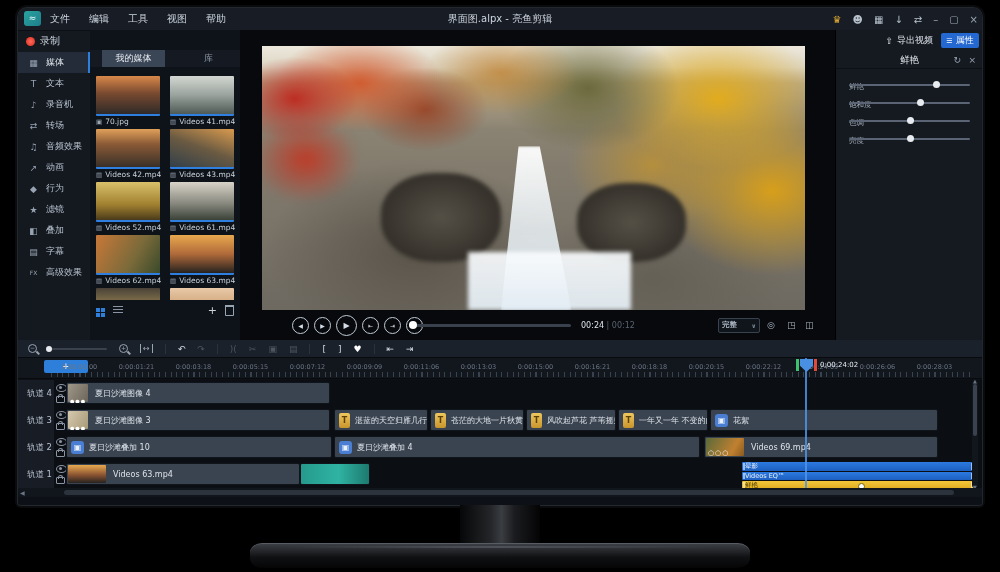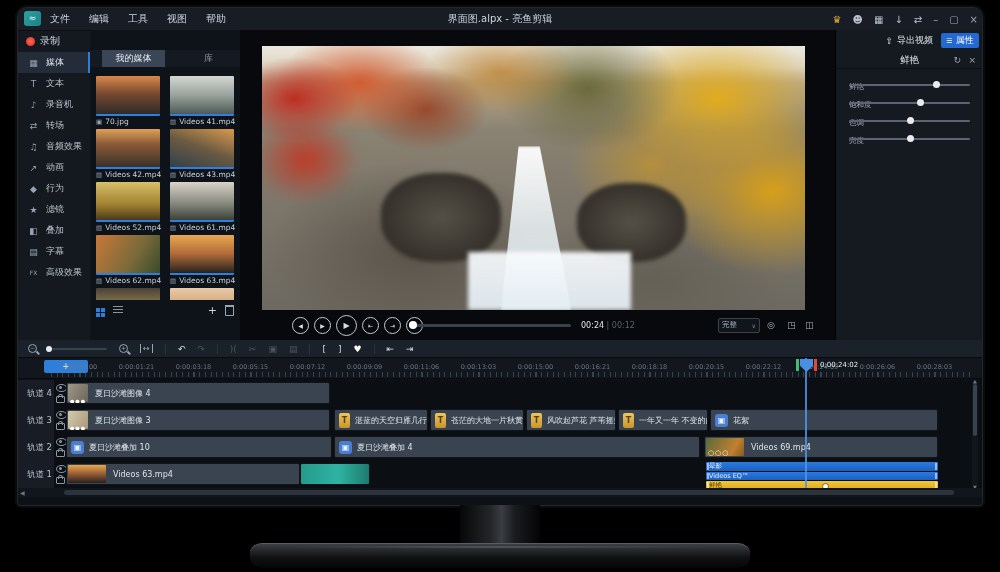--- a/index.html
+++ b/index.html
@@ -98,21 +98,21 @@
   .player{position:absolute;left:0;top:280px;width:595px;height:30px;display:flex;align-items:center;}
   .pc{width:15px;height:15px;border:1px solid #c2ccd6;border-radius:50%;color:#d4dce4;font-size:6px;
       display:flex;align-items:center;justify-content:center;margin-right:5px;}
   .pc.big{width:19px;height:19px;font-size:8px;}
   .pbar{position:absolute;left:173px;width:158px;height:3px;border-radius:2px;background:#39414d;}
   .pfill{height:3px;border-radius:2px;background:#1f78e8;position:relative;}
   .pthumb{position:absolute;right:-4px;top:-2.5px;width:8px;height:8px;border-radius:50%;background:#fff;}
   .ptime{position:absolute;left:341px;font-size:8px;color:#dfe5ec;}
   .ptime .dim{color:#5a6471;}
   .fit-box{position:absolute;left:478px;width:34px;height:13px;background:#10151c;border:1px solid #39434f;border-radius:2px;
-      font-size:7.5px;color:#aeb8c4;display:flex;align-items:center;justify-content:space-between;padding:0 3px;}
+      font-size:7.5px;color:#aeb8c4;display:flex;align-items:center;justify-content:space-between;padding:0 3px;font-weight:bold;}
   .pv-ric{position:absolute;font-size:9px;color:#aab4c0;}
   
   .right-panel{position:absolute;left:817px;top:22px;width:147px;height:310px;background:#151a21;border-left:1px solid #000;}
   .export-row{position:absolute;left:0;top:2px;width:100%;height:17px;display:flex;align-items:center;justify-content:flex-end;gap:8px;padding-right:4px;box-sizing:border-box;}
   .export-btn{display:flex;align-items:center;gap:4px;font-size:9px;color:#dde3ea;}
   .props-btn{width:38px;height:15px;background:#2468d2;border-radius:2px;color:#fff;font-size:9px;
       display:flex;align-items:center;justify-content:center;gap:3px;}
   .panel-header{position:absolute;left:0;top:22px;width:100%;height:16px;border-bottom:1px solid #0c0f14;
       font-size:9.5px;color:#e2e7ee;text-align:center;line-height:16px;}
   .ph-ic{position:absolute;top:0;font-size:9px;color:#98a2b0;line-height:16px;}
@@ -166,21 +166,21 @@
   .o-ic{position:absolute;left:4px;top:4px;width:13px;height:13px;border-radius:3px;background:#4a7ed2;
       color:#e8f0fa;font-size:8px;text-align:center;line-height:13px;}
   .waveform{position:absolute;left:4px;right:4px;bottom:1px;height:4px;opacity:.55;
       background:repeating-linear-gradient(90deg,#94a0ae 0 1px,transparent 1px 4px);
       -webkit-mask-image:linear-gradient(90deg,transparent,#000 30%,#000 70%,transparent);}
   .speed-arrow{position:absolute;left:210px;top:10px;width:118px;height:3px;border-radius:2px;
       background:linear-gradient(90deg,transparent,#19b8c9);}
   .speed-arrow::before{content:"";position:absolute;right:-4px;top:-3px;border-left:6px solid #19b8c9;
       border-top:4.5px solid transparent;border-bottom:4.5px solid transparent;}
   .speed-arrow::after{content:"";position:absolute;right:-12px;top:-2px;width:7px;height:7px;border-radius:50%;background:#aab2bc;}
-  .fx-region{position:absolute;top:1px;height:25px;display:flex;flex-direction:column;gap:1px;}
+  .fx-region{position:absolute;top:1px;height:25px;display:flex;flex-direction:column;gap:1px;margin-left:36px;}
   .fx-bar{flex:1;border-radius:1px;position:relative;display:flex;align-items:center;gap:3px;padding-left:3px;
       font-size:6.5px;color:#eef3f8;box-sizing:border-box;}
   .fx-bar.blue{background:linear-gradient(#2c7ae0,#1c5fc0);}
   .fx-bar.yellow{background:linear-gradient(#f2c63a,#dca81d);color:#4a3a00;}
   .fx-cap{position:absolute;top:1px;bottom:1px;width:2px;background:rgba(255,255,255,.55);}
   .fx-cap.l{left:1px;} .fx-cap.r{right:1px;}
   .fx-kf{position:absolute;left:116px;top:50%;width:5px;height:5px;margin-top:-3px;border-radius:50%;background:#fff;border:1px solid #7a6200;}
   .playhead-line{position:absolute;top:18px;width:2px;height:130px;background:rgba(78,148,232,.85);z-index:6;}
   .playhead-head{position:absolute;top:19px;width:13px;height:13px;margin-left:-5px;background:#4a90e2;z-index:7;
       clip-path:polygon(0 0,100% 0,100% 52%,50% 100%,0 52%);}

